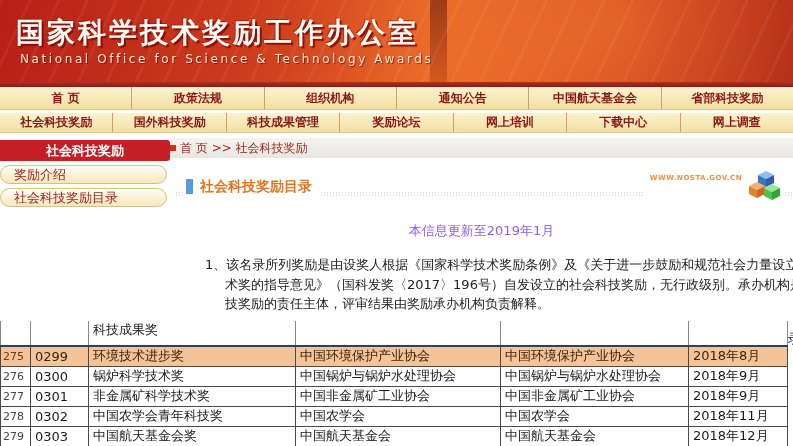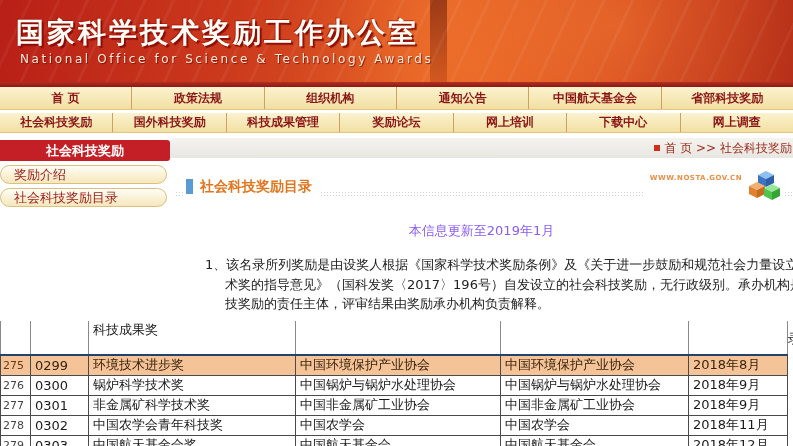--- a/index.html
+++ b/index.html
@@ -59,21 +59,21 @@
     border-radius:0 3px 3px 0;
   }
   .side-item {
     margin:4px 3px 0 0; height:19px; line-height:17px; padding-left:13px;
     font-size:13px; color:#9A1A1A; cursor:pointer;
     background:linear-gradient(#FFFEF6,#F6E7BB);
     border:1px solid #D9C080; border-radius:10px;
   }
   .content { flex:1; min-width:0; display:flex; flex-direction:column; }
   .crumb-band {
-    height:20px; display:flex; align-items:center; justify-content:flex-end;
+    height:20px; display:flex; align-items:center; justify-content:flex-start;
     background:linear-gradient(#F4F3EF,#E7E6E1); border-radius:5px 0 0 0;
     font-size:12px; color:#9C2A1A; padding-right:1px;
   }
   .crumb-sq { display:inline-block; width:6px; height:6px; background:#D03018; margin-right:4px; }
   .crumb-band span.txt { cursor:pointer; white-space:nowrap; }
   
   .title-row { display:flex; align-items:center; margin-top:13px; padding-left:5px; }
   .dots {
     height:7px; align-self:flex-end; margin-bottom:4px;
     background:radial-gradient(#D2D2CC 34%, rgba(0,0,0,0) 36%) 0 0/3px 3px repeat;
@@ -92,21 +92,21 @@
     margin-top:15px; font-size:13px; color:#222; line-height:1.5;
     padding-left:20px; text-indent:-20px;
   }
   
   .tbl-wrap { position:absolute; left:0; top:321px; width:788px; background:#fff; z-index:5; }
   table { border-collapse:collapse; table-layout:fixed; width:787px; }
   td {
     border:1px solid #4A4A4A; font-size:13px; color:#1A1A1A;
     padding:0 0 0 4px; height:20px; white-space:nowrap; overflow:hidden;
   }
-  .partial td { border-top:none; border-bottom:none; border-color:#8A8A8A; height:22px; vertical-align:bottom; padding-bottom:15px; }
+  .partial td { border-top:none; border-bottom:none; border-color:#8A8A8A; height:22px; vertical-align:bottom; padding-bottom:6px; }
   .c-idx { font-size:11px; color:#444; padding-left:2px; }
   tr.hl td { background:#F4C398; border-top:2px solid #24436B; color:#3A230C; }
   tr.hl td.c-idx { color:#6A3A12; }
   tr[data-interactable="true"] { cursor:pointer; }
 </style>
 </head>
 <body>
 
 <div class="header" data-interactable="false">
   <div class="hdr-title" data-interactable="false">国家科学技术奖励工作办公室</div>

